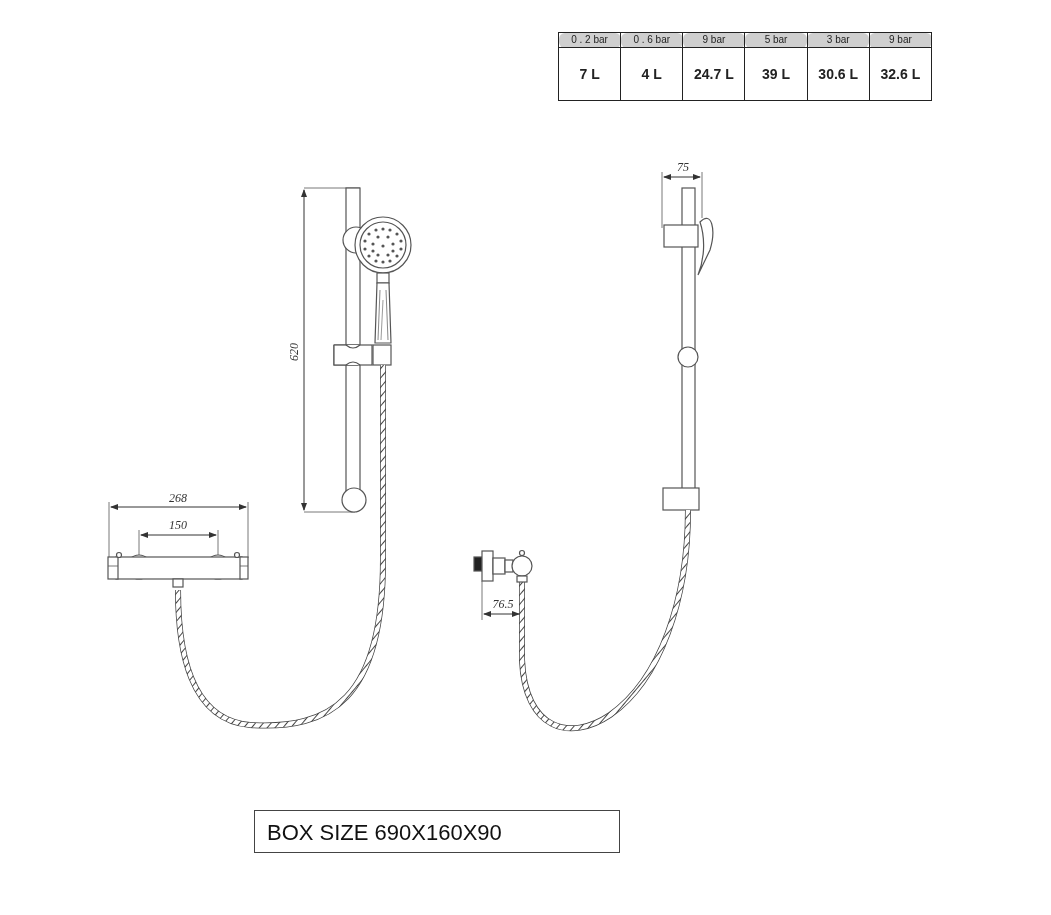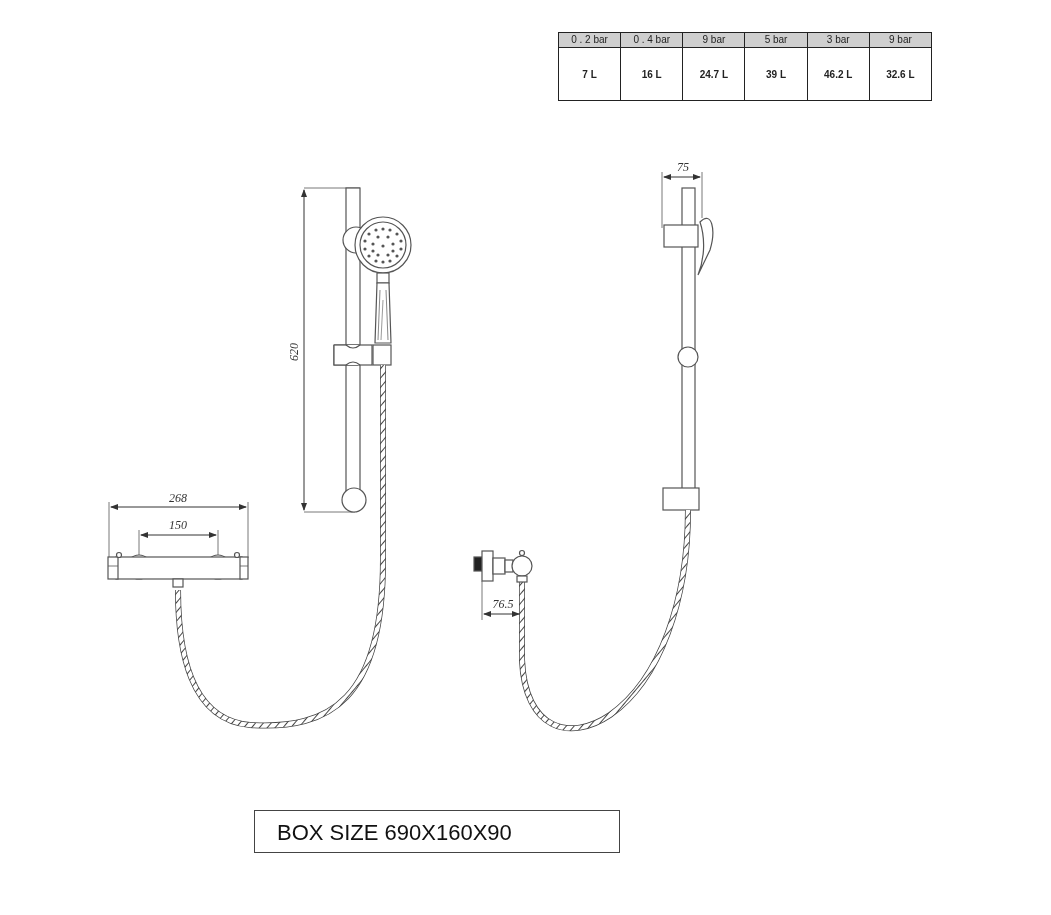--- a/index.html
+++ b/index.html
@@ -1,45 +1,45 @@
 <!DOCTYPE html>
 <html><head>
 <meta charset="utf-8">
 <style>
   html, body { margin: 0; padding: 0; background: #ffffff; }
   body { width: 1051px; height: 915px; position: relative; overflow: hidden; font-family: "Liberation Sans", sans-serif; }
   .flow-table { position: absolute; left: 558px; top: 32px; width: 374px; height: 68px; border-collapse: collapse; table-layout: fixed; }
   .flow-table th, .flow-table td { border: 1px solid #222; text-align: center; padding: 0; }
-  .flow-table th { background: #cfcfcf; height: 14px; font-size: 10px; font-weight: normal; color: #222; line-height: 14px; }
-  .flow-table td { height: 52px; font-size: 10px; font-weight: bold; color: #222; }
+  .flow-table th { background: #cfcfcf; height: 14px; font-size: 10px; font-weight: normal; color: #222; line-height: 14px; border-radius: 6px; }
+  .flow-table td { height: 52px; font-size: 14px; font-weight: bold; color: #222; }
   .drawing { position: absolute; left: 0; top: 0; }
   .dim { font-family: "Liberation Serif", serif; font-style: italic; font-size: 12px; fill: #333; }
-  .box-size { position: absolute; left: 254px; top: 810px; width: 366px; height: 43px; border: 1px solid #444; box-sizing: border-box; font-size: 22px; color: #111; line-height: 43px; padding-left: 22px; }
+  .box-size { position: absolute; left: 254px; top: 810px; width: 366px; height: 43px; border: 1px solid #444; box-sizing: border-box; font-size: 22px; color: #111; line-height: 43px; padding-left: 12px; }
 </style>
 </head>
 <body>
 
 <table class="flow-table">
   <thead>
     <tr>
       <th>0 . 2 bar</th>
-      <th>0 . 4 bar</th>
+      <th>0 . 6 bar</th>
       <th>9  bar</th>
       <th>5  bar</th>
       <th>3  bar</th>
       <th>9  bar</th>
     </tr>
   </thead>
   <tbody>
     <tr>
       <td>7 L</td>
-      <td>16 L</td>
+      <td>4 L</td>
       <td>24.7  L</td>
       <td>39  L</td>
-      <td>46.2 L</td>
+      <td>30.6 L</td>
       <td>32.6 L</td>
     </tr>
   </tbody>
 </table>
 
 <svg class="drawing" width="1051" height="915" viewBox="0 0 1051 915">
   <defs>
     <pattern id="hoseStripe" width="6" height="6" patternUnits="userSpaceOnUse" patternTransform="rotate(40)">
       <rect width="6" height="6" fill="#fff"></rect>
       <line x1="0" y1="0" x2="0" y2="6" stroke="#444" stroke-width="2"></line>

